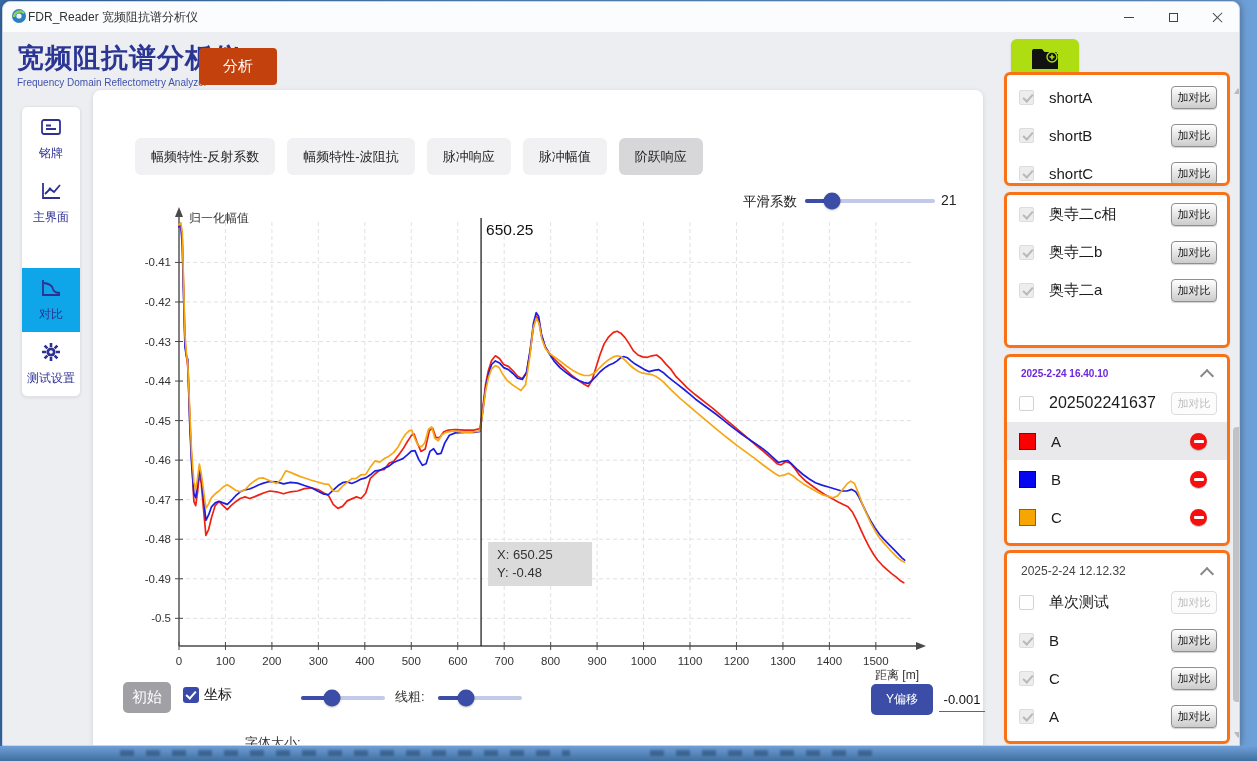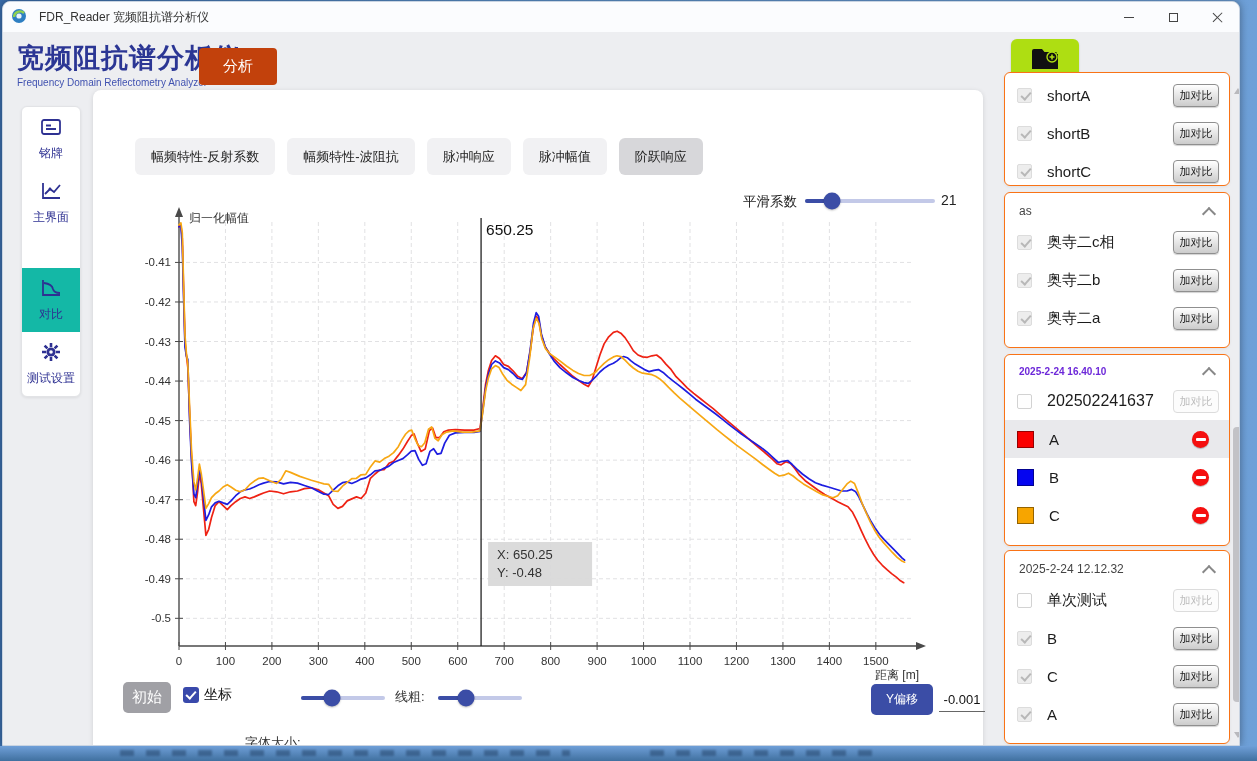--- a/index.html
+++ b/index.html
@@ -9,21 +9,21 @@
     font-family:"Liberation Sans","DejaVu Sans",sans-serif;
   }
   .window {
     position:absolute; left:2px; top:1px; width:1238px; height:745px;
     background:#edeef1; border-radius:8px 8px 0 0; overflow:hidden;
     box-shadow:0 0 8px rgba(0,0,0,.4); border:1px solid #c9d4e2;
   }
   
   .titlebar { position:absolute; left:0; top:0; right:0; height:30px; background:#fbfcfe;
     display:flex; align-items:center; justify-content:space-between; }
-  .tb-left { display:flex; align-items:center; gap:12px; padding-left:8px; font-size:12px; color:#333; }
+  .tb-left { display:flex; align-items:center; gap:1px; padding-left:8px; font-size:12px; color:#333; }
   .tb-controls { display:flex; height:100%; }
   .tb-btn { width:44px; height:100%; display:flex; align-items:center; justify-content:center; }
   .glyph-min { width:10px; height:1px; background:#444; }
   .glyph-max { width:9px; height:9px; border:1px solid #444; }
   .glyph-close { position:relative; width:11px; height:11px; }
   .glyph-close::before,.glyph-close::after { content:""; position:absolute; left:5px; top:-1px; width:1.4px; height:13px; background:#444; }
   .glyph-close::before { transform:rotate(45deg); } .glyph-close::after { transform:rotate(-45deg); }
   
   .brand { position:absolute; left:14px; top:38px; }
   .brand-title { font-size:27px; font-weight:bold; color:#2b3694; letter-spacing:1px; }
@@ -31,21 +31,21 @@
   .analyze-btn { position:absolute; left:196px; top:46px; width:78px; height:37px; background:#c2410c;
     color:#fff; border:none; border-radius:4px; font-size:15px; }
   .import-btn { position:absolute; left:1008px; top:37px; width:68px; height:40px; background:#aede12;
     border:none; border-radius:6px; display:flex; align-items:center; justify-content:center; box-shadow:0 1px 2px rgba(0,0,0,.2); }
   
   .left-nav { position:absolute; left:18px; top:104px; width:60px; height:291px; background:#fff;
     border:1px solid #e2e3e6; border-radius:6px; box-shadow:0 1px 3px rgba(0,0,0,.08);
     display:flex; flex-direction:column; overflow:hidden; }
   .nav-item { flex:1; display:flex; flex-direction:column; align-items:center; justify-content:center; gap:4px;
     color:#2e3192; font-size:12px; cursor:default; }
-  .nav-item.active { background:#14b8a6;margin-top:33px; }
+  .nav-item.active { background:#0ea5e9;margin-top:33px; }
   
   .main-card { position:absolute; left:90px; top:88px; width:890px; height:741px; background:#fff;
     border-radius:8px; box-shadow:0 1px 5px rgba(0,0,0,.12); }
   .tabs { position:absolute; left:42px; top:48px; display:flex; gap:12px; }
   .tab { height:37px; padding:0 16px; display:flex; align-items:center; background:#f1f1f3;
     border-radius:6px; font-size:13px; color:#222; white-space:nowrap; }
   .tab.active { background:#d7d7da; }
   .smooth-label { position:absolute; left:650px; top:103px; font-size:13.5px; color:#222; }
   .smooth-value { position:absolute; left:848px; top:102px; font-size:14px; color:#222; }
   
@@ -59,21 +59,21 @@
   .coord-wrap { position:absolute; left:90px; top:596px; display:flex; align-items:center; gap:5px; font-size:14px; color:#111; }
   .cb-blue { width:16px; height:16px; background:#3949ab; border-radius:3px; position:relative; }
   .cb-blue::after { content:""; position:absolute; left:5px; top:2px; width:4px; height:8px;
     border:solid #fff; border-width:0 2px 2px 0; transform:rotate(42deg); }
   .ctl-label { position:absolute; font-size:13px; color:#333; top:598px; }
   .yoffset-btn { position:absolute; left:778px; top:594px; width:62px; height:31px; background:#3b4da6;
     color:#fff; border:none; border-radius:5px; font-size:12px; }
   .yoffset-input { position:absolute; left:846px; top:598px; width:46px; height:24px; border:none;
     border-bottom:1px solid #666; font-size:13px; text-align:center; background:transparent; color:#111; }
   
-  .rp-card { position:absolute; left:1001px; width:226px; background:#fff; border:1px solid #f97316;
+  .rp-card { position:absolute; left:1001px; width:226px; background:#fff; border:3px solid #f97316;
     border-radius:6px; box-shadow:0 1px 3px rgba(0,0,0,.06); overflow:hidden; }
   .rp-header { display:flex; justify-content:space-between; align-items:center; padding:11px 14px 5px 14px; }
   .rp-title { font-size:12px; color:#444; }
   .rp-title.blue-bold { font-size:10px; font-weight:bold; color:#6d28d9; }
   .chev { width:12px; height:7px; position:relative; }
   .chev::before { content:""; position:absolute; left:1px; top:1px; width:8px; height:8px;
     border:solid #888; border-width:2px 0 0 2px; transform:rotate(45deg); }
   .rp-row { height:38px; display:flex; align-items:center; padding:0 10px 0 12px; gap:15px; }
   .rp-row.selected { background:#e9e9ec; }
   .rp-name { flex:1; font-size:15px; color:#1c1c1c; }
@@ -324,24 +324,20 @@
           <span class="rp-name">shortB</span>
           <button class="addcmp-btn">加对比</button>
         </div>
         <div class="rp-row">
           <span class="cb checked"></span>
           <span class="rp-name">shortC</span>
           <button class="addcmp-btn">加对比</button>
         </div>
       </div>
       <div class="rp-card" style="top: 190px; height: 156px;">
-        <div class="rp-header">
-          <span class="rp-title">as</span>
-          <span class="chev"></span>
-        </div>
         <div class="rp-row">
           <span class="cb checked"></span>
           <span class="rp-name">奥寺二c相</span>
           <button class="addcmp-btn">加对比</button>
         </div>
         <div class="rp-row">
           <span class="cb checked"></span>
           <span class="rp-name">奥寺二b</span>
           <button class="addcmp-btn">加对比</button>
         </div>

